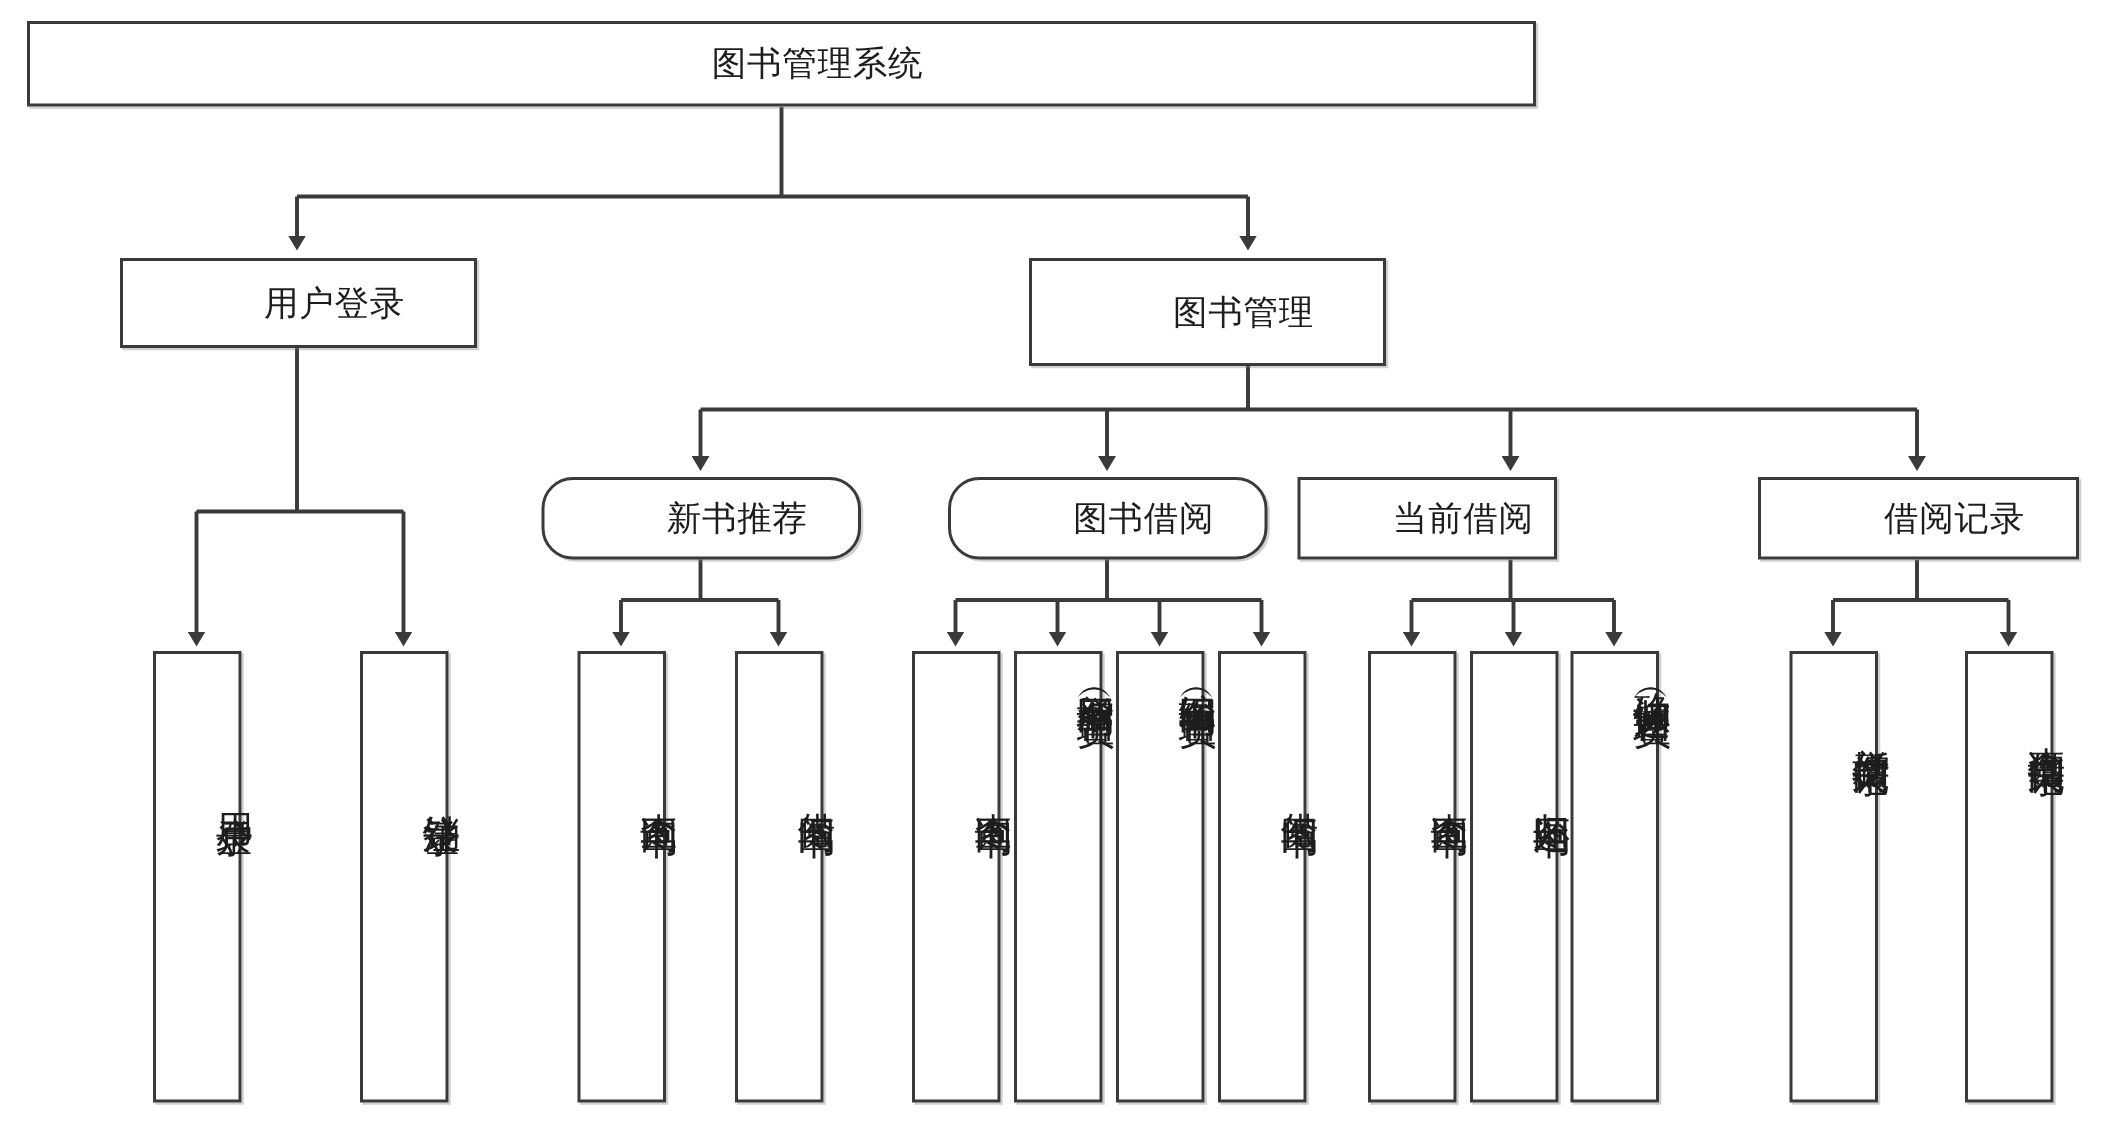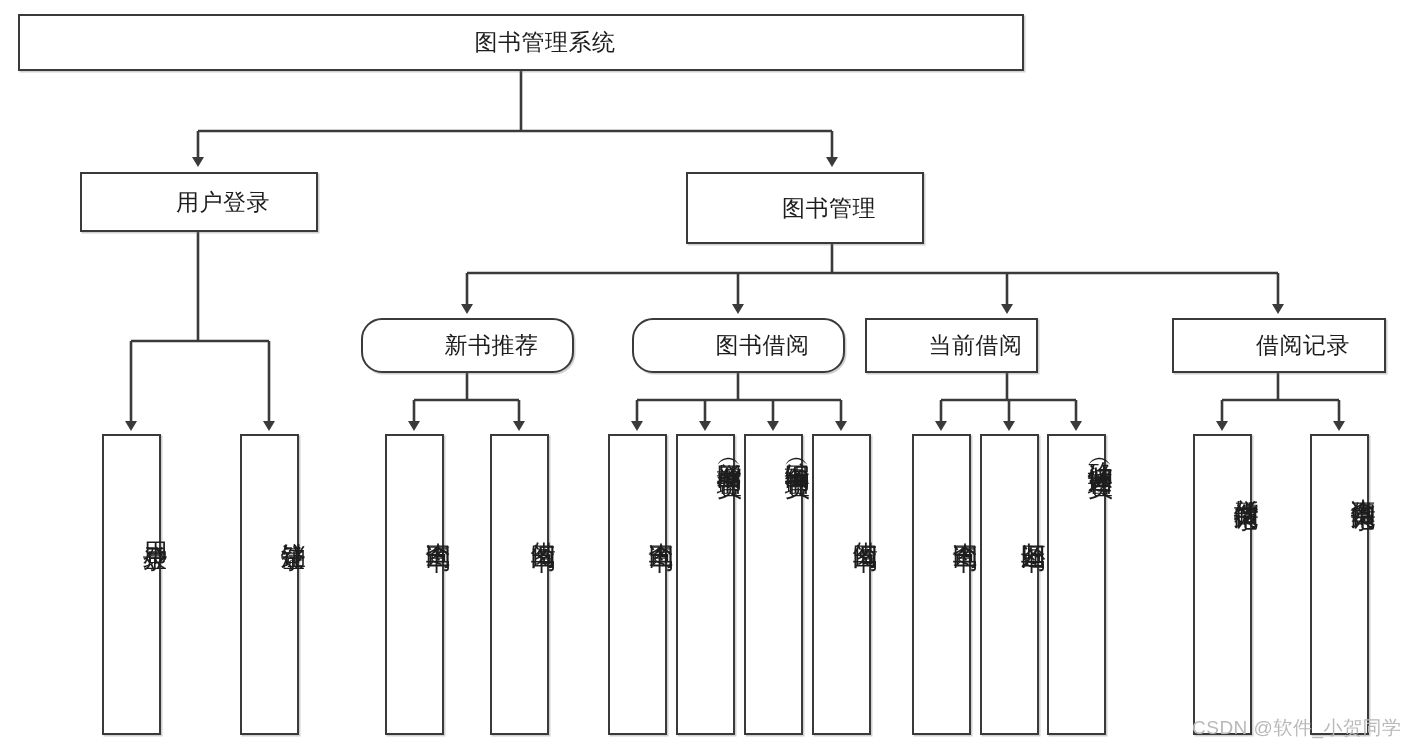--- a/index.html
+++ b/index.html
@@ -188,15 +188,14 @@
     <span class="node-label">确认归还（管理员）</span>
   </div>
 
   <div class="node vert" style="left:1193px; top:434px; width:59px; height:301px; padding-top:42px;">
     <span class="node-label">新增借阅记录</span>
   </div>
   <div class="node vert" style="left:1310px; top:434px; width:59px; height:301px; padding-top:42px;">
     <span class="node-label">查询借阅记录</span>
   </div>
 
-  <div class="watermark" style="left:1192px; top:715px;">CSDN @软件_小贺同学</div>
 
 </div>
 
 </body></html>

